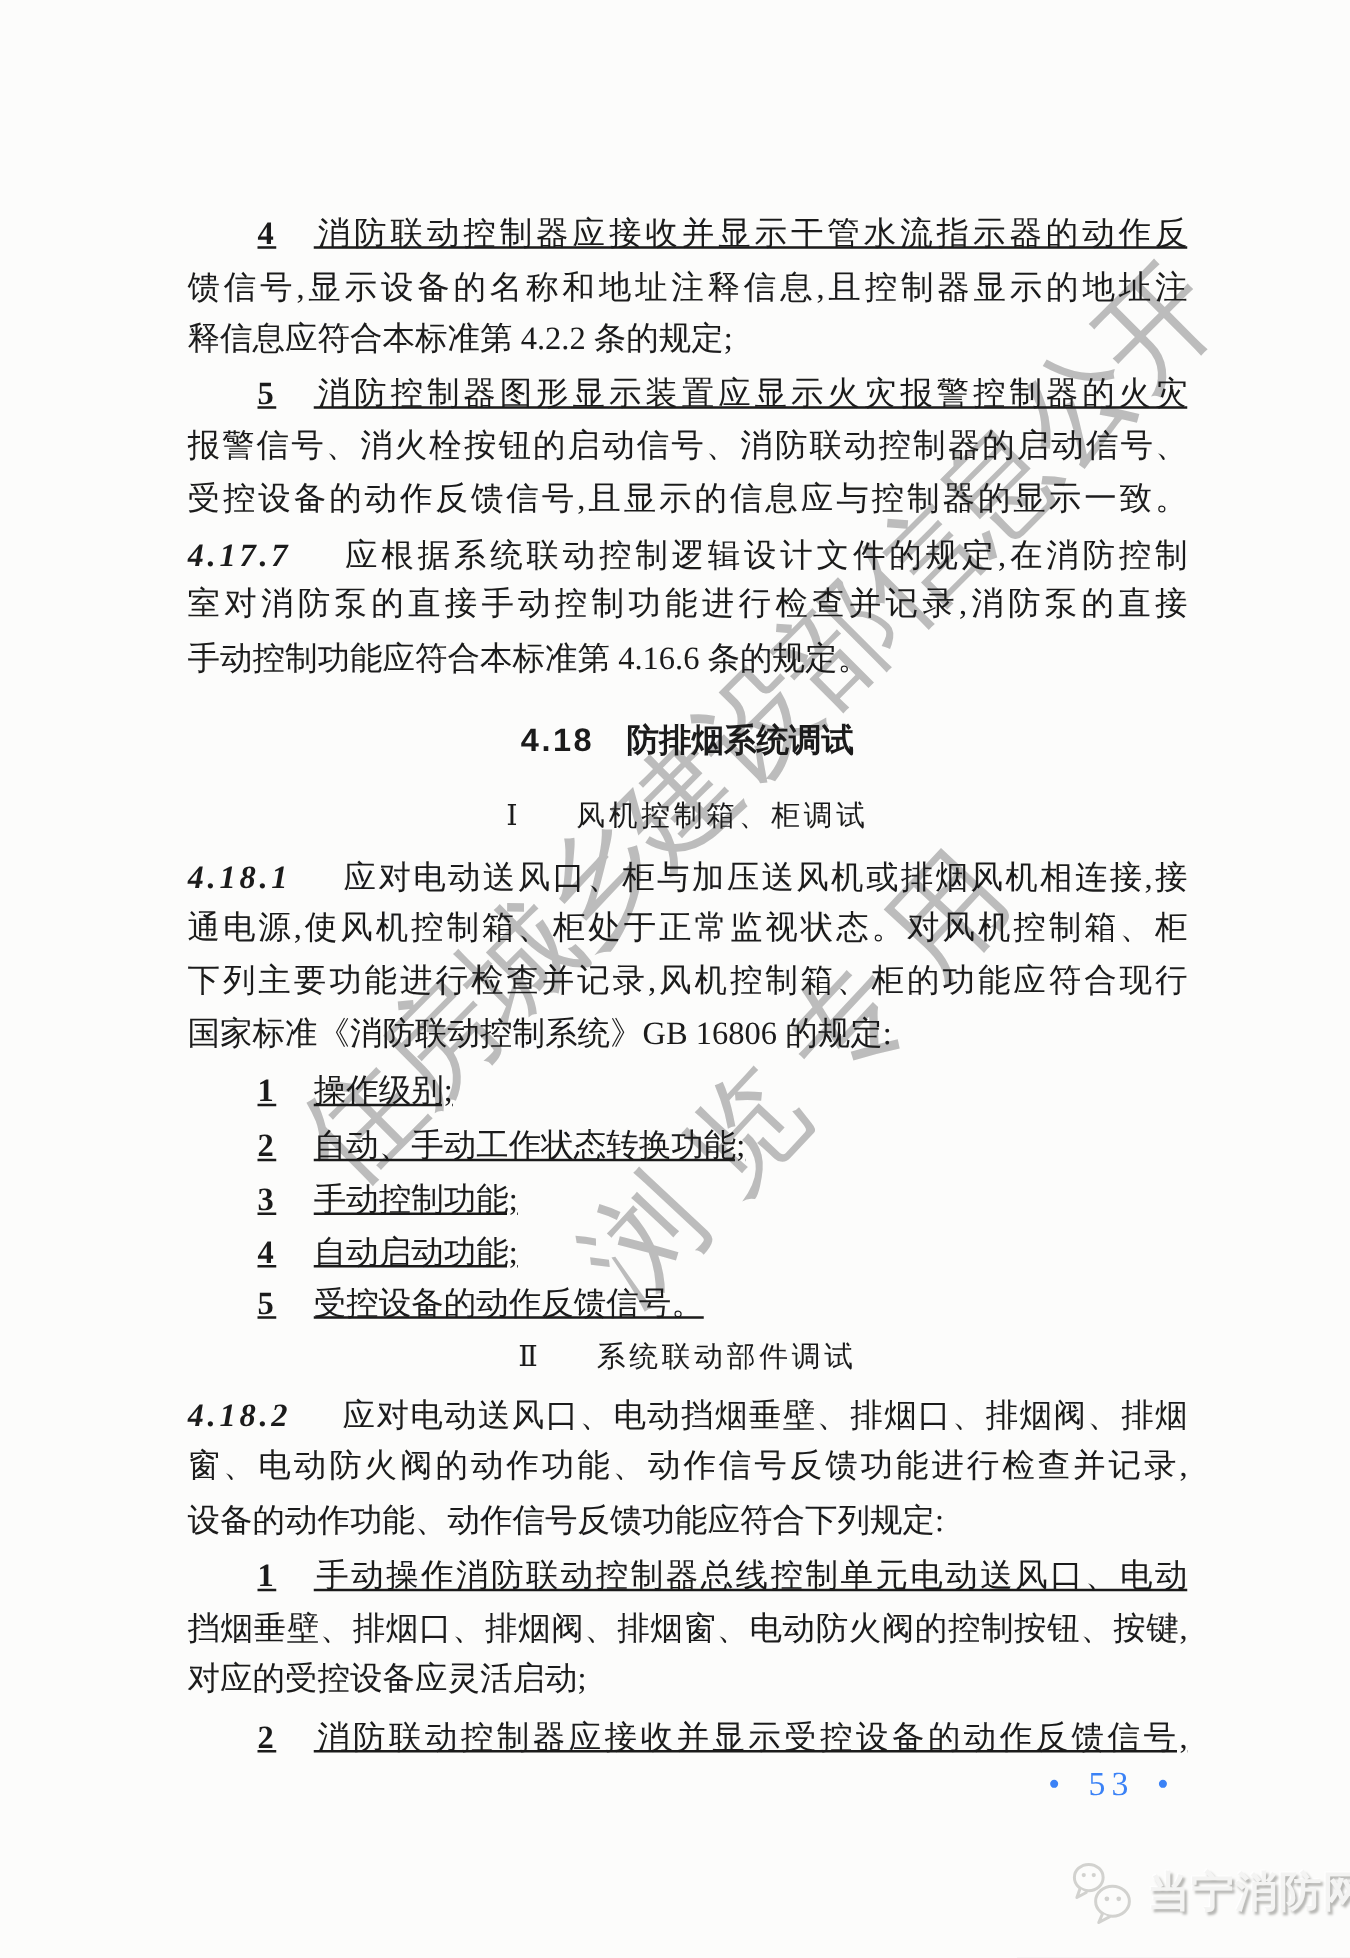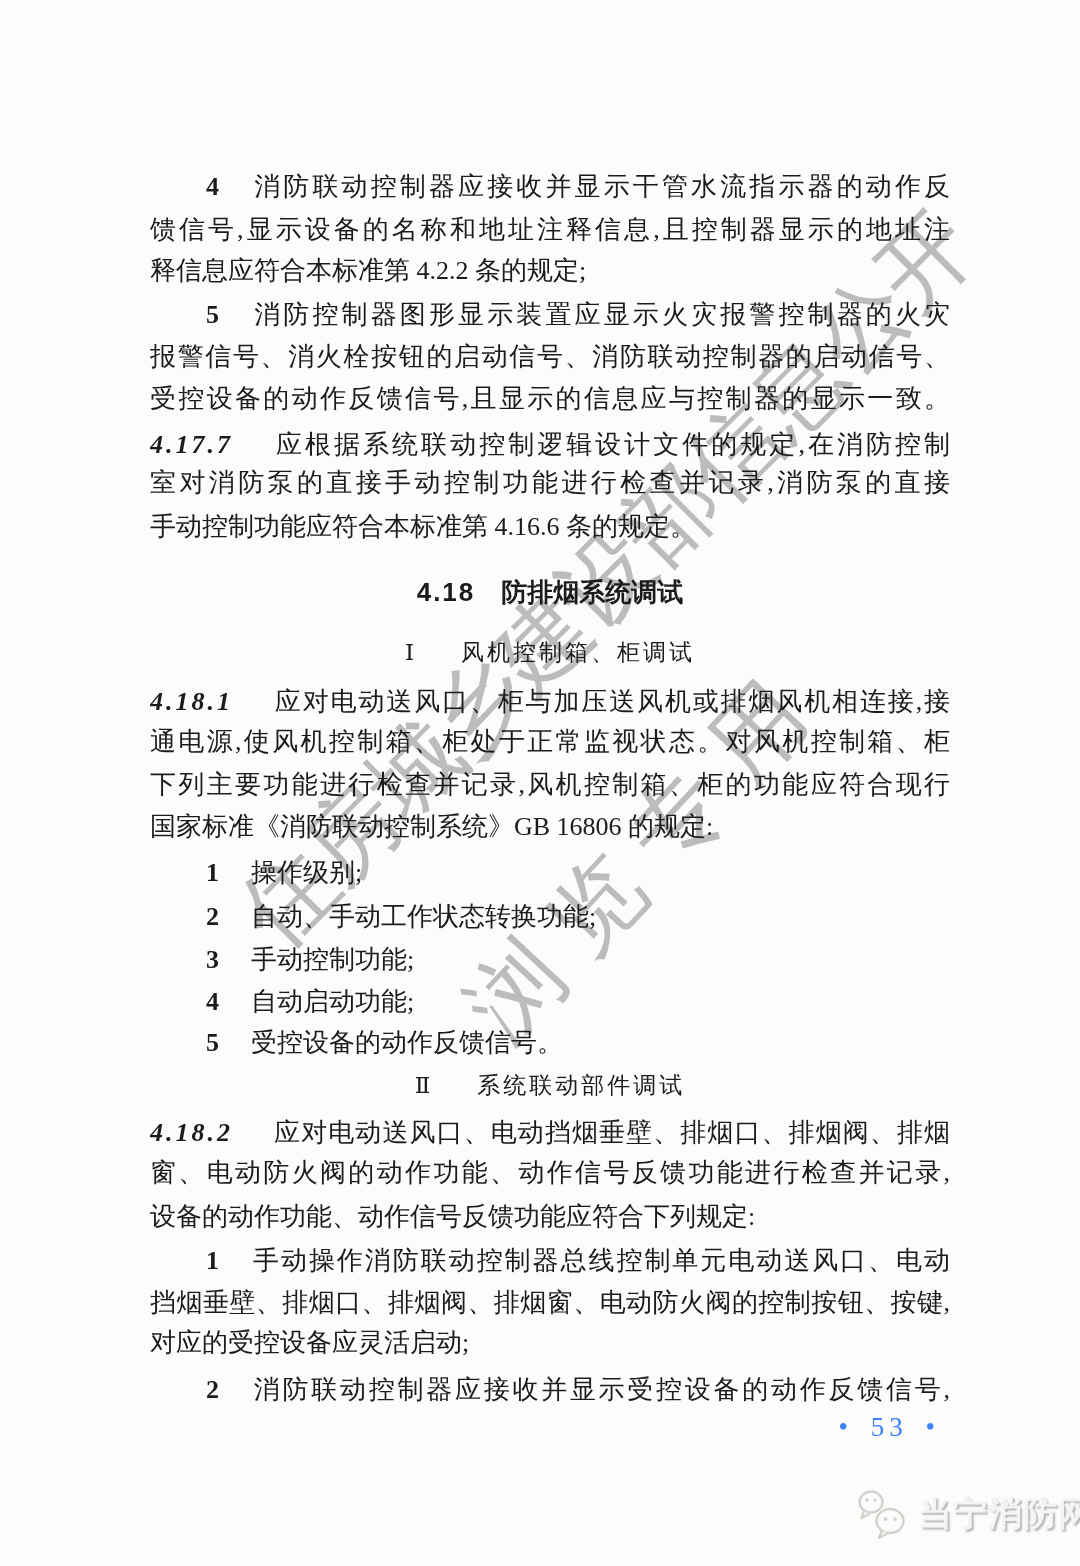--- a/index.html
+++ b/index.html
@@ -32,21 +32,21 @@
     transform:translate(-50%,-50%) rotate(-47deg);
   }
   
   .ln{
     position:absolute;left:150px;width:800px;height:42px;
     line-height:42px;font-size:26px;
     box-sizing:border-box;overflow:hidden;
     z-index:2;
   }
   .j{text-align:justify;text-align-last:justify;}
-  .ind{padding-left:56px;}
+  .ind{padding-left:56px;text-decoration:underline;}
   .num{font-weight:bold;margin-right:30px;letter-spacing:2px;}
   .clause .num{margin-right:40px;letter-spacing:3px;font-style:italic;}
   
   .head{
     position:absolute;left:150px;width:800px;height:46px;line-height:46px;
     text-align:center;
     font-family:"Liberation Sans","DejaVu Sans",sans-serif;
     font-weight:bold;font-size:26px;
     z-index:2;
   }

